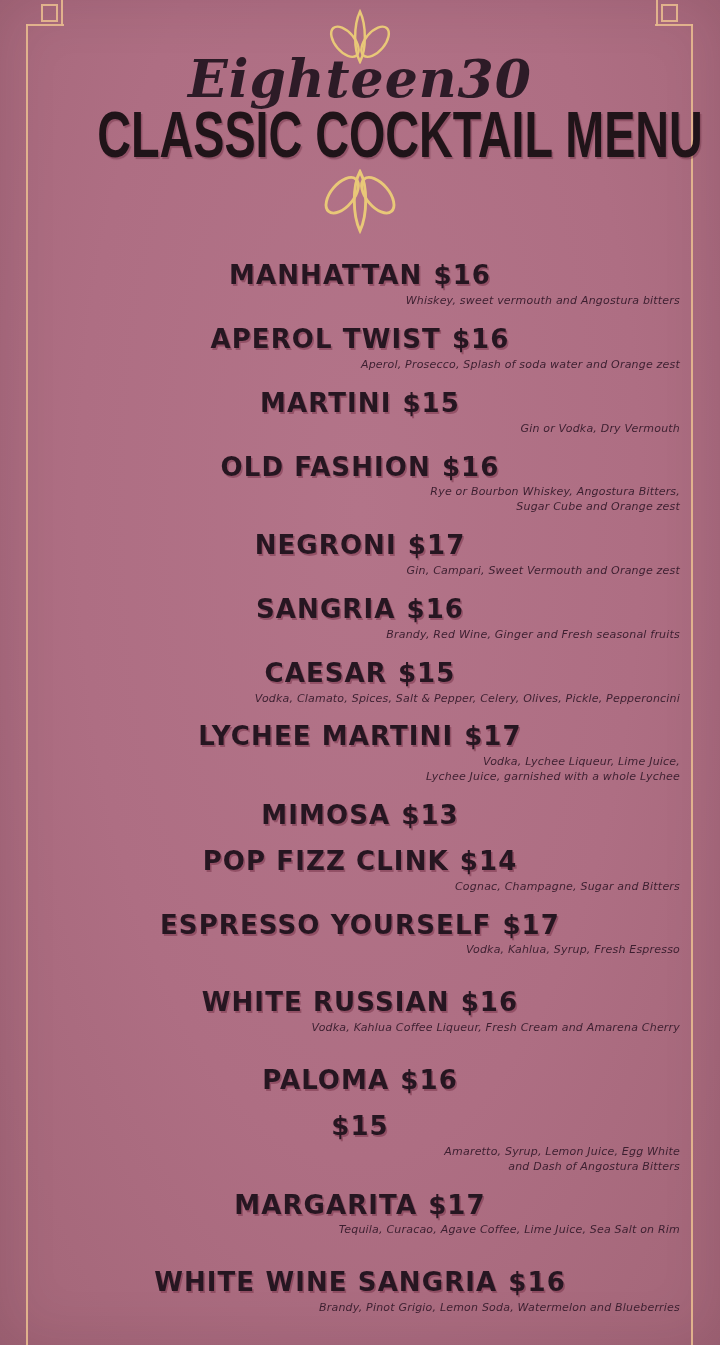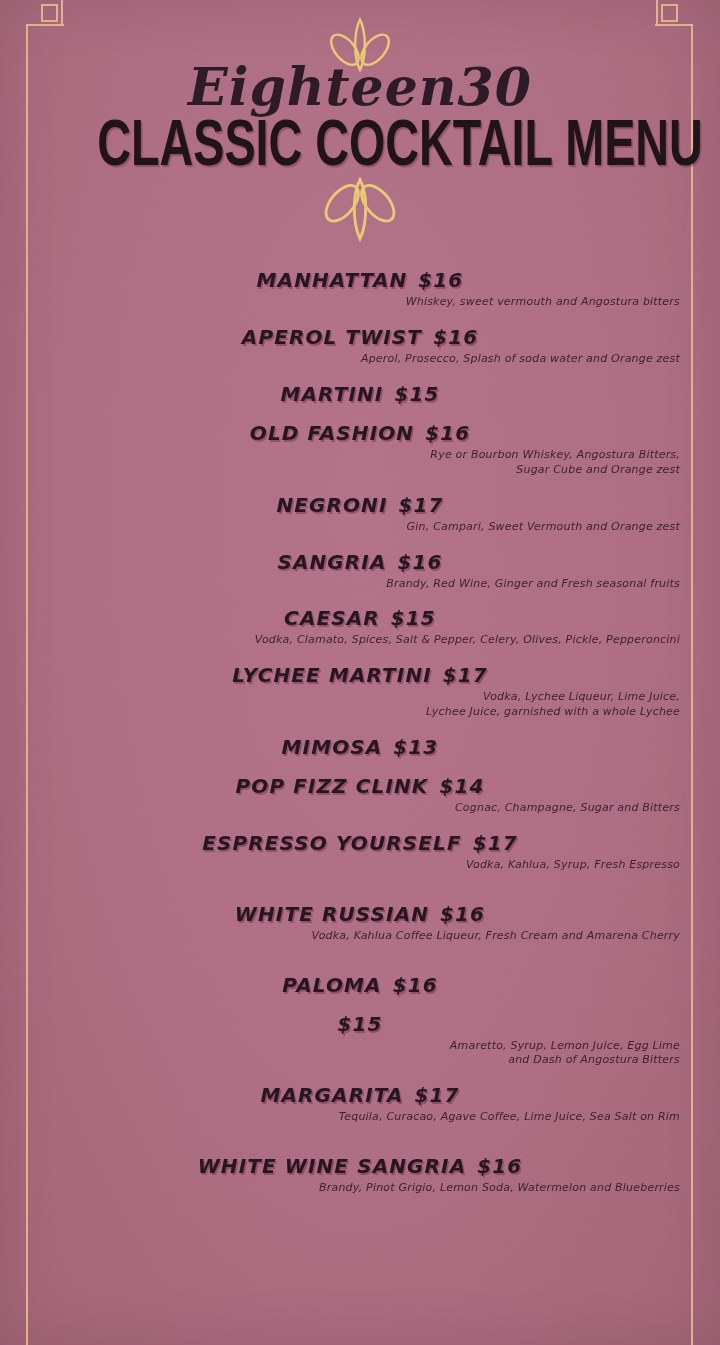--- a/index.html
+++ b/index.html
@@ -19,21 +19,21 @@
   .rail-right  { left:691px; top:24px; bottom:0; width:2px; }
   .corner-h-left  { left:26px;  top:24px; width:38px; height:2px; }
   .corner-h-right { left:655px; top:24px; width:38px; height:2px; }
   .drop-left   { left:61px;  top:0; width:2px; height:26px; }
   .drop-right  { left:656px; top:0; width:2px; height:26px; }
   .sq { position:absolute; width:13px; height:14px; border:2px solid #e6b98e; opacity:.92; background:transparent !important; }
   .sq-left  { left:41px;  top:4px; }
   .sq-right { left:661px; top:4px; }
 
   
-  header { text-align:center; padding-top:16px; position:relative; }
+  header { text-align:center; padding-top:8px; position:relative; }
   .lotus { display:flex; justify-content:center; }
   .lotus svg { width:76px; height:56px; }
   .lotus.flip svg { width:94px; height:66px; transform:rotate(180deg); }
   .brand {
     margin-top:-12px;
     font-family:"DejaVu Serif", serif;
     font-style:italic; font-weight:700;
     font-size:52px; line-height:1.05;
     color:#2d1b27;
     letter-spacing:1px;
@@ -50,24 +50,23 @@
   }
   .lotus.flip { margin-top:4px; }
 
   
   .menu { width:640px; margin:26px auto 0 auto; text-align:center; }
   .menu-item { margin-bottom:16px; }
   .menu-item.mb-lg { margin-bottom:30px; }
   .item-head {
     margin:0;
     display:inline-flex; gap:11px; align-items:baseline;
-    font-size:20px; font-weight:700; letter-spacing:1.1px;
+    font-size:26px; font-weight:700; letter-spacing:1.1px;
     color:#261621; line-height:1.15;
     text-shadow:1.5px 1.5px 0 rgba(110,42,64,0.45);
-    font-style:italic;
   }
   .item-desc {
     margin:3px 0 0 0;
     font-style:italic;
     font-size:11px; line-height:1.35; letter-spacing:.2px;
     color:#3c1f30;
     white-space:pre-line;
     text-align:right;
   }
 </style>
@@ -122,20 +121,21 @@
           <span class="price">$16</span>
         </h2>
       <p class="item-desc">Aperol, Prosecco, Splash of soda water and Orange zest</p>
     </section>
 
     <section class="menu-item">
       <h2 class="item-head">
           <span>MARTINI</span>
           <span class="price">$15</span>
         </h2>
+      <p class="item-desc">Gin or Vodka, Dry Vermouth</p>
     </section>
 
     <section class="menu-item">
       <h2 class="item-head">
           <span>OLD FASHION</span>
           <span class="price">$16</span>
         </h2>
       <p class="item-desc">Rye or Bourbon Whiskey, Angostura Bitters,
 Sugar Cube and Orange zest</p>
     </section>
@@ -208,21 +208,21 @@
       <h2 class="item-head">
           <span>PALOMA</span>
           <span class="price">$16</span>
         </h2>
     </section>
 
     <section class="menu-item">
       <h2 class="item-head">
           <span class="price">$15</span>
         </h2>
-      <p class="item-desc">Amaretto, Syrup, Lemon Juice, Egg Lime
+      <p class="item-desc">Amaretto, Syrup, Lemon Juice, Egg White
 and Dash of Angostura Bitters</p>
     </section>
 
     <section class="menu-item mb-lg">
       <h2 class="item-head">
           <span>MARGARITA</span>
           <span class="price">$17</span>
         </h2>
       <p class="item-desc">Tequila, Curacao, Agave Coffee, Lime Juice, Sea Salt on Rim</p>
     </section>

